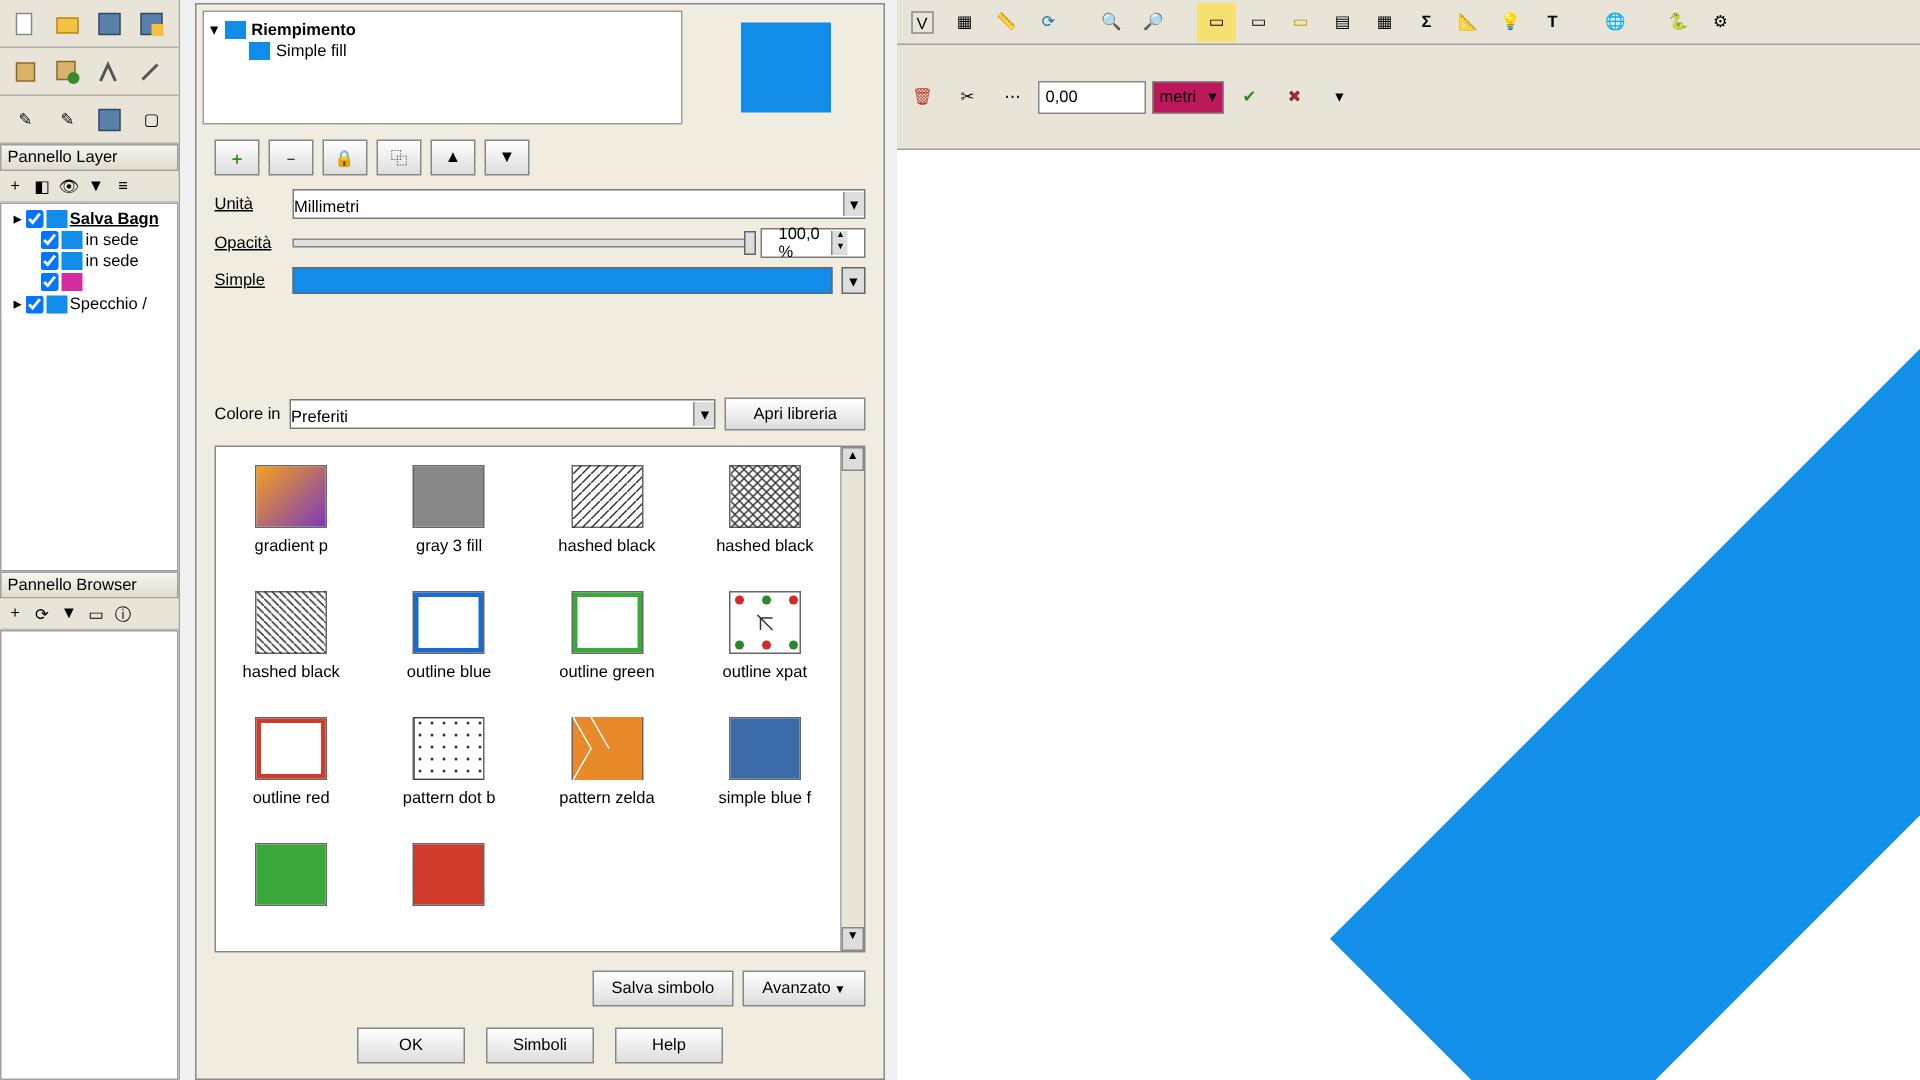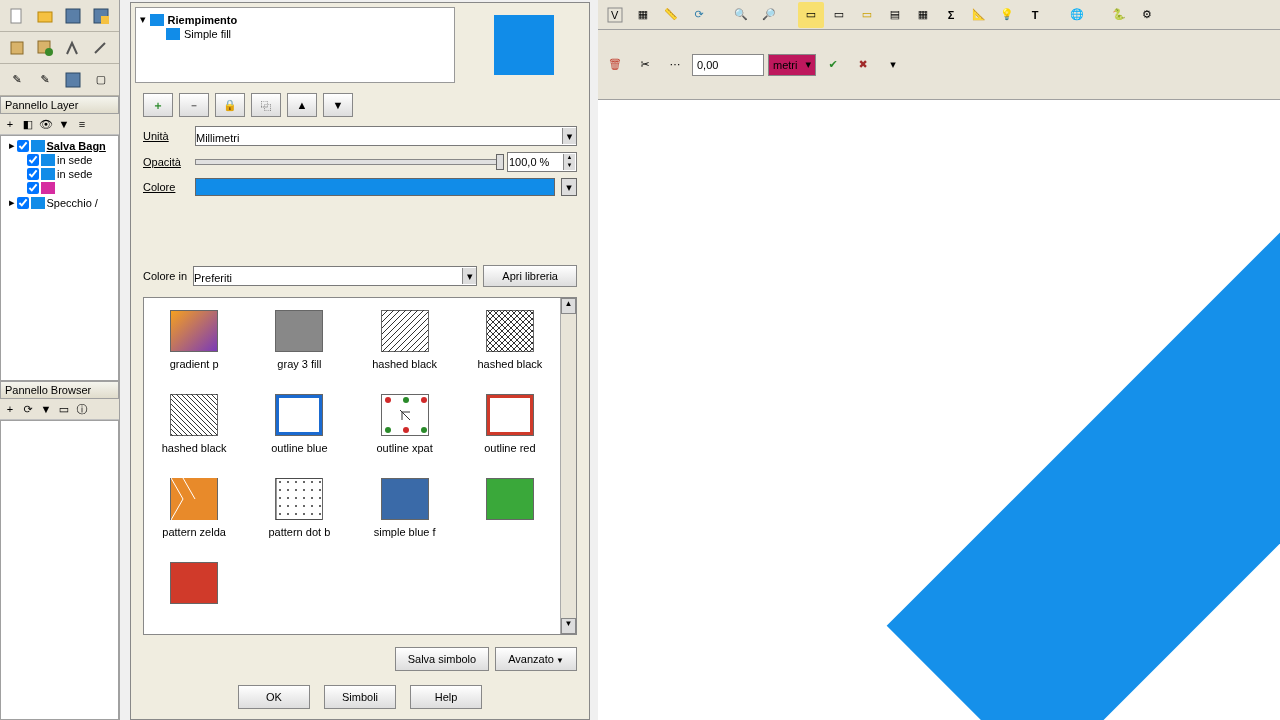--- a/index.html
+++ b/index.html
@@ -28,21 +28,21 @@
 
 .tree-buttons { display:flex; gap:6px; padding:6px 12px; }
 .sq-btn { width:30px; height:24px; border:1px solid #888; background:linear-gradient(#fff,#ddd); display:flex; align-items:center; justify-content:center; cursor:pointer;}
 
 .form-row { display:flex; align-items:center; padding:3px 12px; gap:6px; }
 .form-label { width:46px;text-decoration:underline; }
 .combo { flex:1; height:20px; border:1px solid #7a7a7a; background:#fff; padding:1px 0; display:flex; align-items:flex-end; justify-content:space-between;}
 .combo .arrow { width:14px; height:16px; background:#ddd; border-left:1px solid #888; display:flex; align-items:center; justify-content:center;}
 .slider-track { flex:1; height:6px; border:1px solid #888; background:#e0e0e0; position:relative;}
 .slider-thumb { position:absolute; right:-4px; top:-6px; width:8px; height:16px; background:#ddd; border:1px solid #666;}
-.spin-input { width:70px; height:20px; border:1px solid #7a7a7a; background:#fff; display:flex; align-items:center; padding:0 1px; justify-content:space-between;}
+.spin-input { width:70px; height:20px; border:1px solid #7a7a7a; background:#fff; display:flex; align-items:center; padding:0 11px; justify-content:space-between;}
 .spin-buttons { display:flex; flex-direction:column; width:12px;}
 .spin-buttons div { height:8px; border-left:1px solid #888; font-size:6px; text-align:center; line-height:7px; background:#ddd;}
 .color-bar { flex:1; height:18px; background:#118ce8; border:1px solid #666;}
 
 .lib-row { display:flex; align-items:center; padding:6px 12px; gap:6px;}
 .lib-btn { height:22px; padding:0 18px; border:1px solid #888; background:linear-gradient(#fff,#ddd); cursor:pointer;}
 
 .symbols-grid-wrap { margin:4px 12px; flex:1; border:1px solid #888; background:#fff; display:flex;}
 .symbols-grid { flex:1; padding:12px; display:grid; grid-template-columns:repeat(4,1fr); gap:24px 29px; align-content:start; overflow:hidden;}
 .scrollbar { width:16px; background:#e8e4d8; border-left:1px solid #aaa; display:flex; flex-direction:column; justify-content:space-between;}
@@ -231,21 +231,21 @@
     <div class="spin-input">
       <span>100,0 %</span>
       <div class="spin-buttons">
           <div>▲</div>
           <div>▼</div>
         </div>
     </div>
   </div>
 
   <div class="form-row">
-    <div class="form-label">Colore</div>
+    <div class="form-label">Simple</div>
     <div class="color-bar"></div>
     <div class="arrow" style="width:16px;height:18px;border:1px solid #666;background:#ddd;display:flex;align-items:center;justify-content:center">▾</div>
   </div>
 
   <div style="height:60px"></div>
 
   <div class="lib-row">
     <span>Colore in</span>
     <div class="combo">
       <span>Preferiti</span>
@@ -305,20 +305,26 @@
               <rect width="48" height="42" fill="url(#h3)"></rect>
             </svg>
           </div>
           <div class="sym-label">hashed black</div>
         </div>
         <div class="sym-item">
           <div class="sym-thumb">
             <div style="width:100%;height:100%;border:3px solid #1a6ad0"></div>
           </div>
           <div class="sym-label">outline blue</div>
+        </div>
+        <div class="sym-item">
+          <div class="sym-thumb">
+            <div style="width:100%;height:100%;border:3px solid #3aa83a"></div>
+          </div>
+          <div class="sym-label">outline green</div>
         </div>
         <div class="sym-item">
           <div class="sym-thumb">
             <svg width="48" height="42">
               <circle cx="6" cy="6" r="3" fill="#d02a2a"></circle>
               <circle cx="42" cy="6" r="3" fill="#d02a2a"></circle>
               <circle cx="6" cy="36" r="3" fill="#2a8a2a"></circle>
               <circle cx="42" cy="36" r="3" fill="#2a8a2a"></circle>
               <circle cx="24" cy="6" r="3" fill="#2a8a2a"></circle>
               <circle cx="24" cy="36" r="3" fill="#d02a2a"></circle>
@@ -329,38 +335,38 @@
         </div>
         <div class="sym-item">
           <div class="sym-thumb">
             <div style="width:100%;height:100%;border:3px solid #d03a2a"></div>
           </div>
           <div class="sym-label">outline red</div>
         </div>
         <div class="sym-item">
           <div class="sym-thumb">
             <svg width="48" height="42">
-              <rect width="48" height="42" fill="#e88a2a"></rect>
-              <path d="M0 0 L12 21 L0 42 M12 0 L24 21 L12ks 42 M24 0 L36 21 L24 42 M36 0 L48 21 L36 42" stroke="#fff" fill="none"></path>
-            </svg>
-          </div>
-          <div class="sym-label">pattern zelda</div>
-        </div>
-        <div class="sym-item">
-          <div class="sym-thumb">
-            <svg width="48" height="42">
               <defs>
                 <pattern id="d1" width="8" height="8" patternUnits="userSpaceOnUse">
                   <circle cx="4" cy="4" r="1" fill="#333"></circle>
                 </pattern>
               </defs>
               <rect width="48" height="42" fill="url(#d1)" stroke="#333"></rect>
             </svg>
           </div>
           <div class="sym-label">pattern dot b</div>
+        </div>
+        <div class="sym-item">
+          <div class="sym-thumb">
+            <svg width="48" height="42">
+              <rect width="48" height="42" fill="#e88a2a"></rect>
+              <path d="M0 0 L12 21 L0 42 M12 0 L24 21 L12ks 42 M24 0 L36 21 L24 42 M36 0 L48 21 L36 42" stroke="#fff" fill="none"></path>
+            </svg>
+          </div>
+          <div class="sym-label">pattern zelda</div>
         </div>
         <div class="sym-item">
           <div class="sym-thumb">
             <div style="width:100%;height:100%;background:#3a6aa8"></div>
           </div>
           <div class="sym-label">simple blue f</div>
         </div>
         <div class="sym-item">
           <div class="sym-thumb">
             <div style="width:100%;height:100%;background:#3aa83a"></div>

